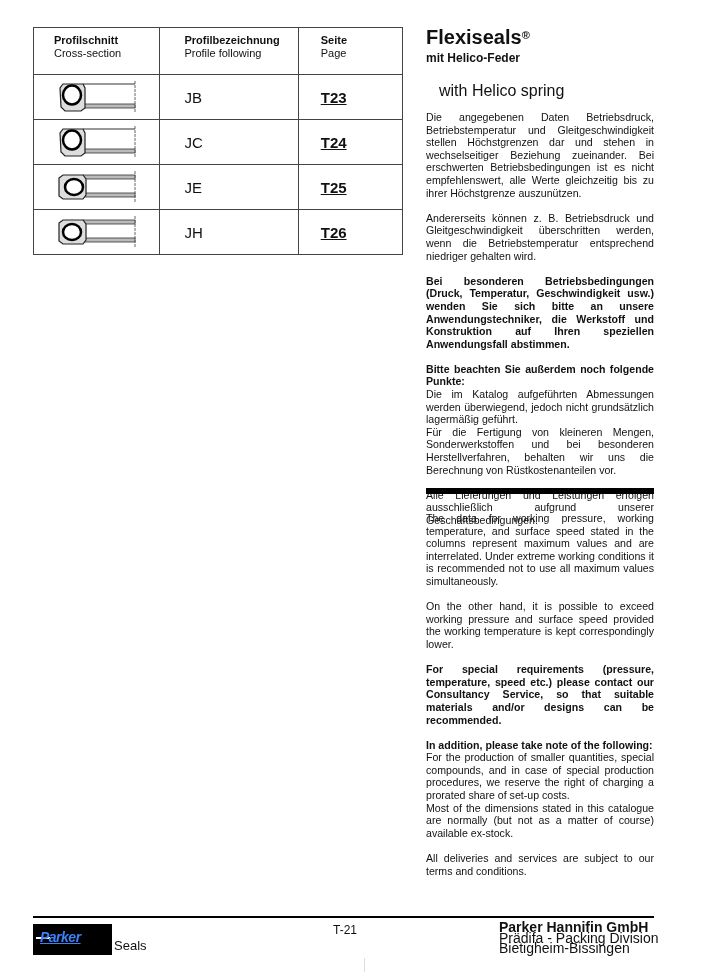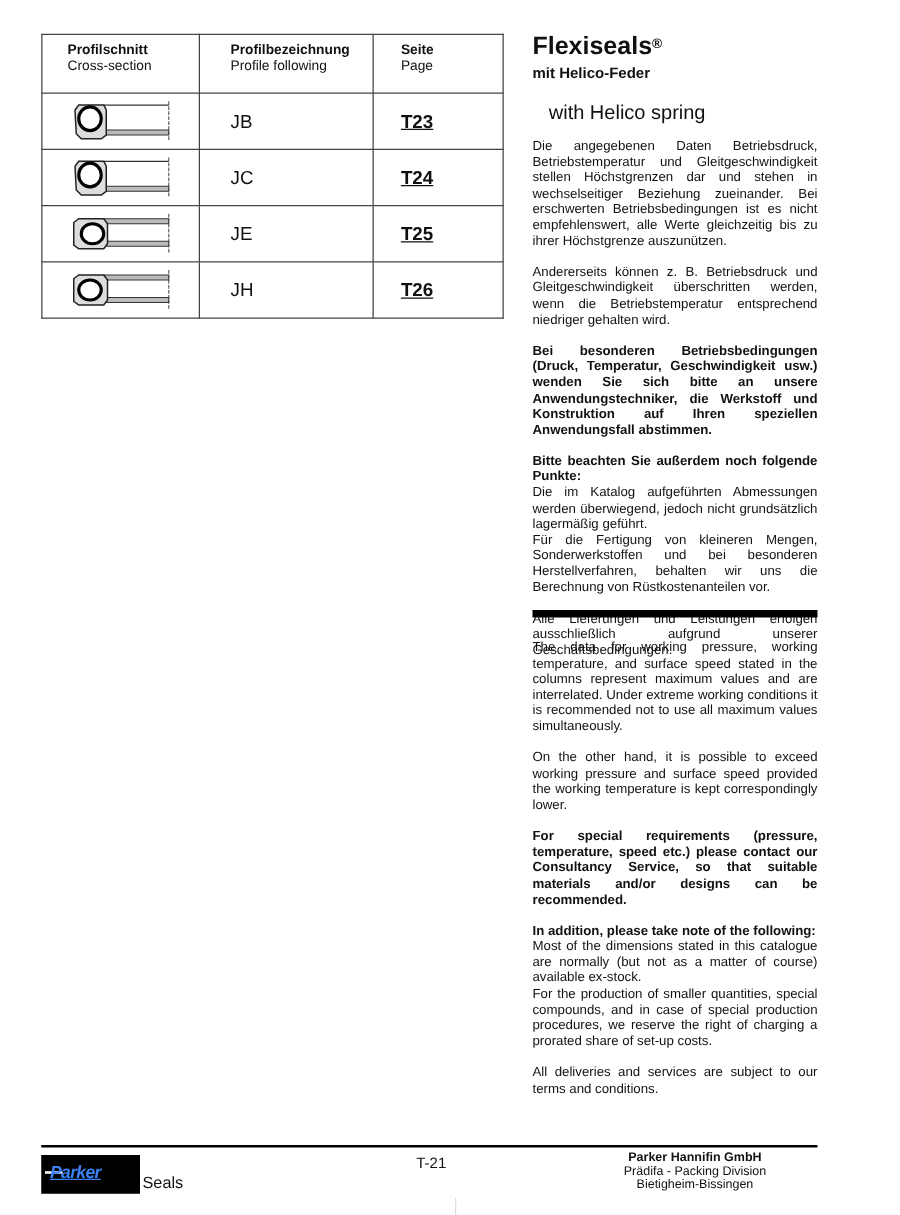--- a/index.html
+++ b/index.html
@@ -36,21 +36,21 @@
   .rule { position:absolute; left:426px; top:488px; width:228px; height:6px; background:#000; }
   .en { position:absolute; left:426px; top:512px; width:228px; }
 
   
   .footline { position:absolute; left:33px; top:916px; width:621px; height:2px; background:#000; }
   .logo { position:absolute; left:33px; top:924px; width:79px; height:31px; background:#000; }
   .logo-text { position:absolute; left:40px; top:929px; color:#3b82f6; font-weight:bold; font-style:italic; font-size:14px; letter-spacing:-0.5px; font-family:"Liberation Sans", sans-serif;text-decoration:underline; }
   .logo-dash { position:absolute; left:36px; top:937px; width:14px; height:2px; background:#fff; }
   .seals { position:absolute; left:114px; top:938px; font-size:13px; }
   .pagenum { position:absolute; left:333px; top:923px; font-size:12px; }
-  .company { position:absolute; left:499px; top:922px; font-size:10px; line-height:10.5px;text-align:center; }
+  .company { position:absolute; left:499px; top:922px; font-size:14px; line-height:10.5px; }
   .company .b { font-weight:bold; }
   .tick { position:absolute; left:364px; top:958px; width:1px; height:14px; background:#ddd; }
 </style>
 </head>
 <body>
 
 <table class="tbl">
   <tbody>
       <tr class="hdr">
     <td class="c1">
@@ -144,22 +144,22 @@
 <div class="rule"></div>
 
 <div class="en">
   <p class="txt">The data for working pressure, working temperature, and surface speed stated in the columns represent maximum values and are interrelated. Under extreme working conditions it is recommended not to use all maximum values simultaneously.</p>
   <div class="gap"></div>
   <p class="txt">On the other hand, it is possible to exceed working pressure and surface speed provided the working temperature is kept correspondingly lower.</p>
   <div class="gap"></div>
   <p class="txt bold">For special requirements (pressure, temperature, speed etc.) please contact our Consultancy Service, so that suitable materials and/or designs can be recommended.</p>
   <div class="gap"></div>
   <p class="txt bold">In addition, please take note of the following:</p>
+  <p class="txt">For the production of smaller quantities, special compounds, and in case of special production procedures, we reserve the right of charging a prorated share of set-up costs.</p>
   <p class="txt">Most of the dimensions stated in this catalogue are normally (but not as a matter of course) available ex-stock.</p>
-  <p class="txt">For the production of smaller quantities, special compounds, and in case of special production procedures, we reserve the right of charging a prorated share of set-up costs.</p>
   <div class="gap"></div>
   <p class="txt">All deliveries and services are subject to our terms and conditions.</p>
 </div>
 
 <div class="footline"></div>
 <div class="logo"></div>
 <div class="logo-dash"></div>
 <div class="logo-text">Parker</div>
 <div class="seals">Seals</div>
 <div class="pagenum">T-21</div>

